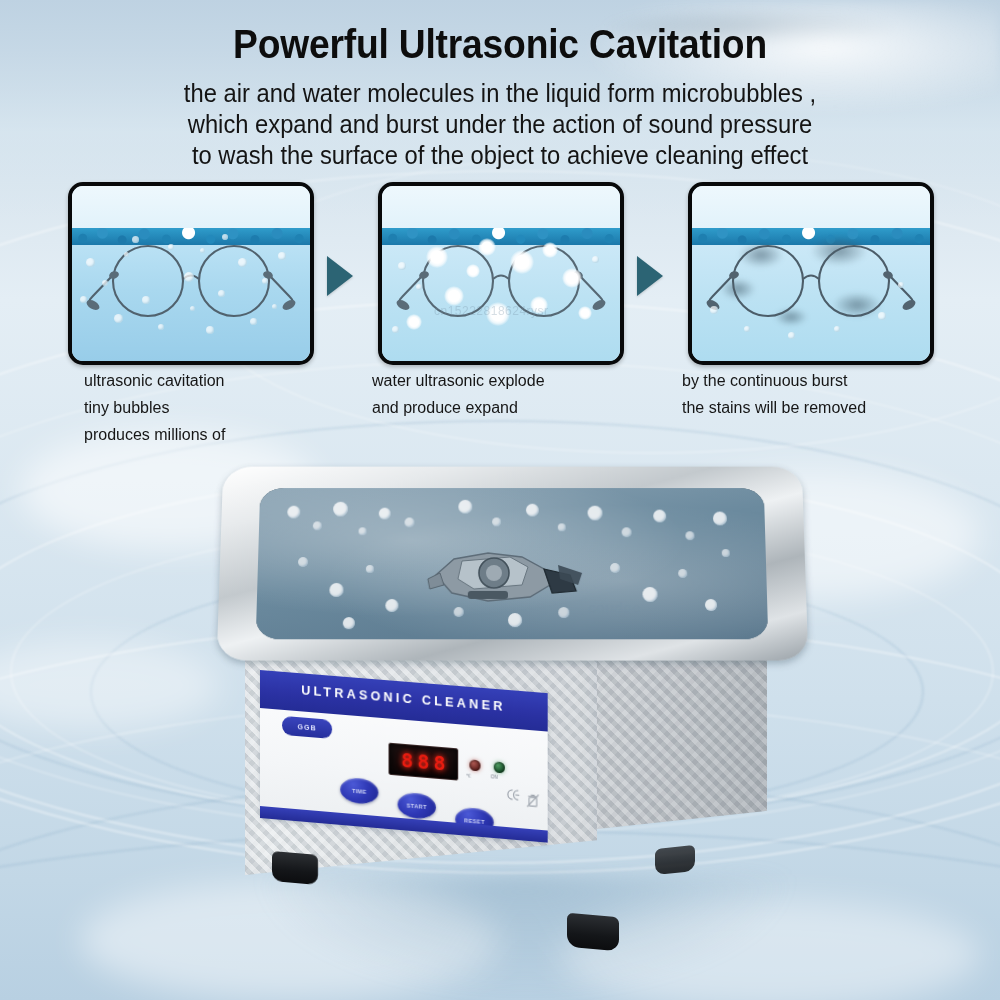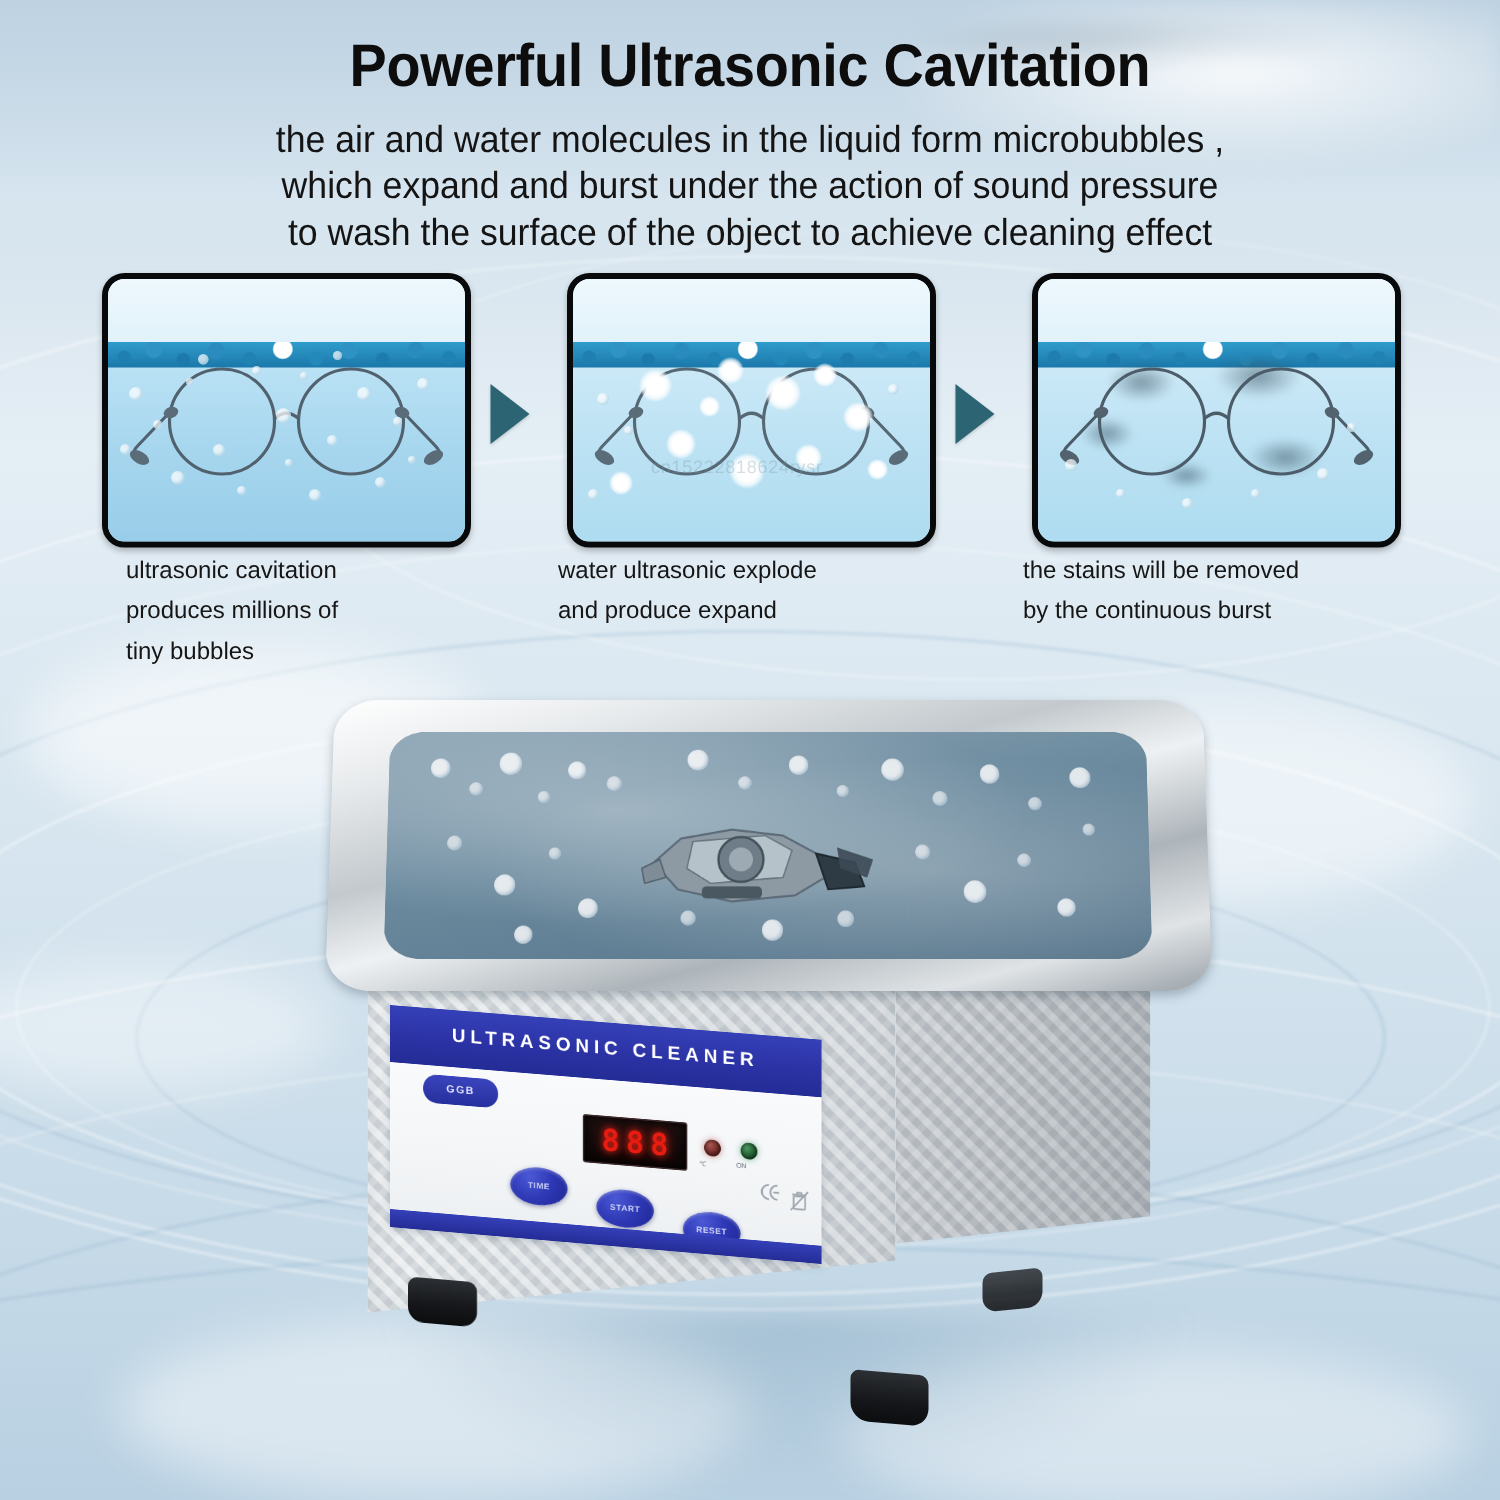--- a/index.html
+++ b/index.html
@@ -421,30 +421,30 @@
     <div class="bub" style="left:186px;top:126px;width:8px;height:8px;"></div>
     <div class="bub" style="left:206px;top:96px;width:6px;height:6px;"></div>
   </div>
 </div>
 
 <div class="arrow a1"></div>
 <div class="arrow a2"></div>
 
 <div class="caption c1">
   <div>ultrasonic cavitation</div>
+  <div>tiny bubbles</div>
   <div>produces millions of</div>
-  <div>tiny bubbles</div>
 </div>
 <div class="caption c2">
   <div>water ultrasonic explode</div>
   <div>and produce expand</div>
 </div>
 <div class="caption c3">
+  <div>by the continuous burst</div>
   <div>the stains will be removed</div>
-  <div>by the continuous burst</div>
 </div>
 
 <div class="machine">
 
   <div class="reflect"></div>
 
   <div class="foot f-back"></div>
 
   <div class="body">
     <div class="body-side">

